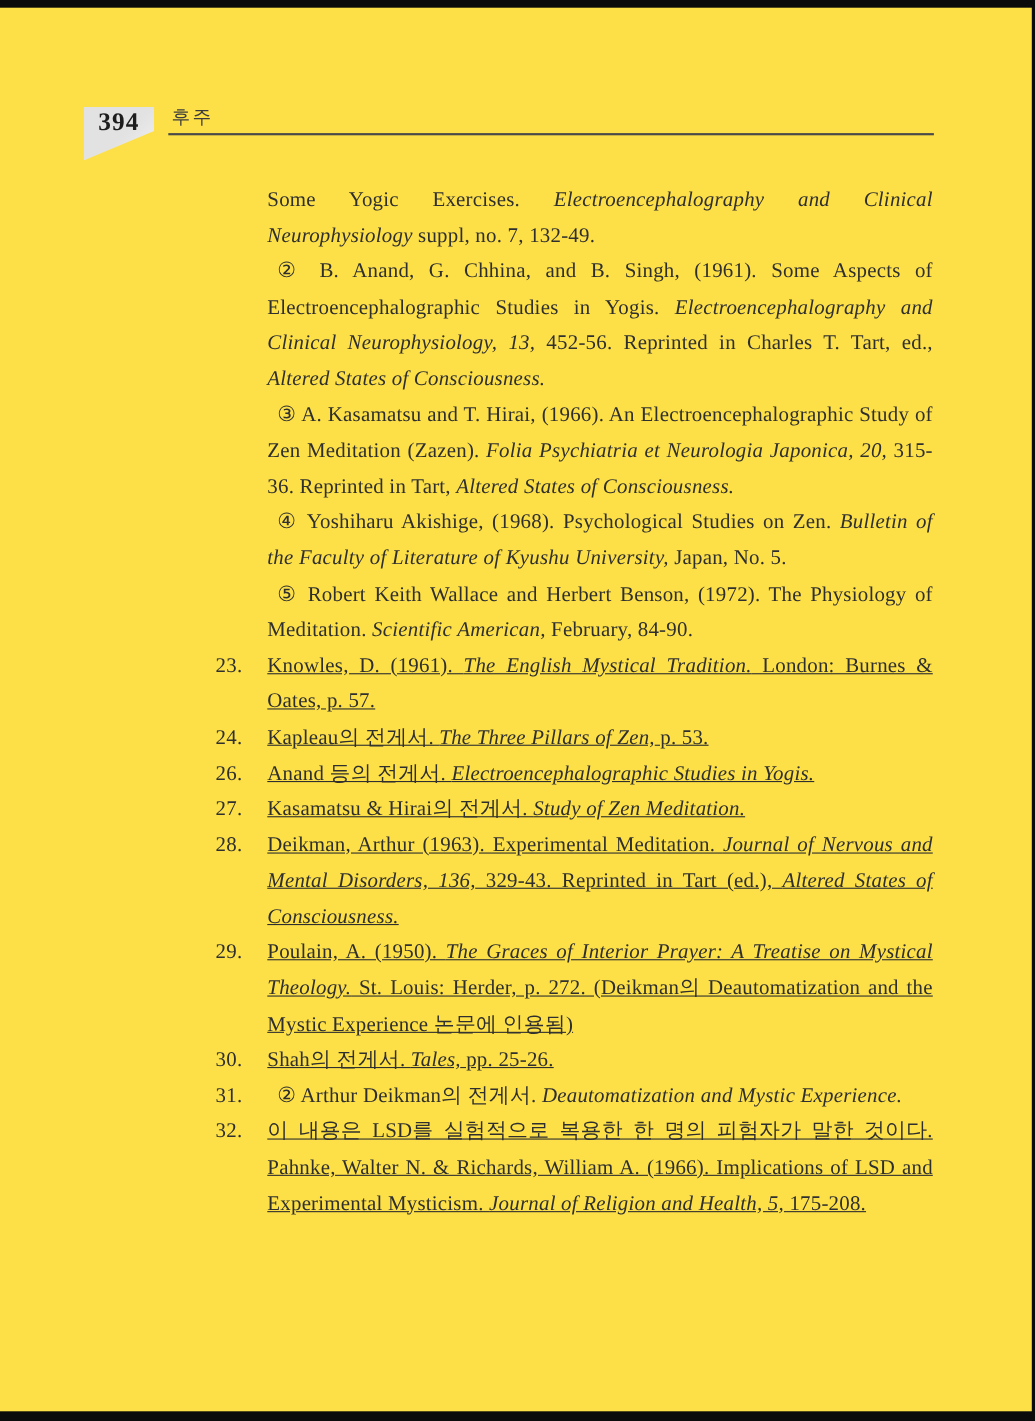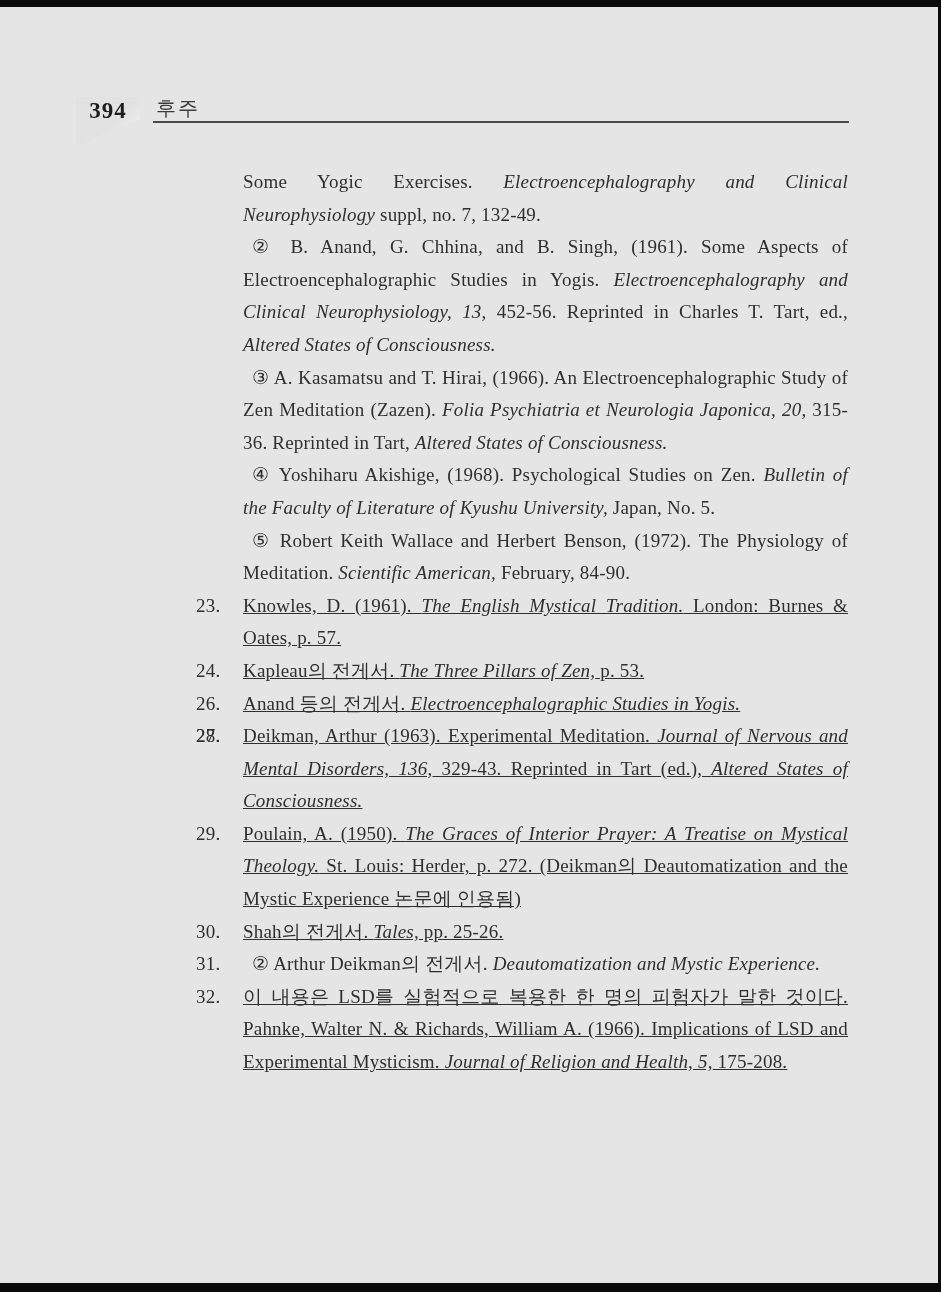--- a/index.html
+++ b/index.html
@@ -1,37 +1,37 @@
 <!DOCTYPE html>
 <html><head>
 <meta charset="utf-8">
 <style>
   * { margin:0; padding:0; box-sizing:border-box; }
   html,body { width:941px; height:1292px; background:#0b0b0b; overflow:hidden; }
   body { font-family:"Liberation Serif","DejaVu Serif",serif; }
 
   .page {
     position:absolute; top:7px; left:0; right:3px; bottom:9px;
-    background:#e5e5e5;
+    background:#fde047;
   }
 
   
   .page-tab {
     position:absolute; left:76px; top:90px; width:64px; height:49px;
     background:linear-gradient(135deg,#e2e2e2 55%,#ededed 85%);
     clip-path:polygon(0 0, 100% 0, 100% 45%, 0 100%);
   }
   .page-tab .num394 {
     display:block; text-align:center; padding-top:1px;
     font-size:23px; font-weight:bold; color:#1d1d1d; letter-spacing:1px;
   }
 
   .header-title {
     position:absolute; left:156px; top:88px;
-    font-size:20px; color:#3c3c3c; letter-spacing:2px;
+    font-size:17px; color:#3c3c3c; letter-spacing:2px;
   }
   .header-rule {
     position:absolute; left:153px; top:114px; width:696px; height:2px;
     background:#4a4a4a;
   }
 
   .notes {
     position:absolute; left:196px; top:159px; width:652px;
     font-size:19px; line-height:32.6px; color:#2f2f2f;
     text-align:justify; letter-spacing:0.2px;
@@ -69,20 +69,21 @@
     <div class="p-num">
       <span class="num">24.</span>
       <span><span>Kapleau의 전게서. </span><span class="it">The Three Pillars of Zen,</span><span> p. 53.</span></span>
     </div>
     <div class="p-num">
       <span class="num">26.</span>
       <span><span>Anand 등의 전게서. </span><span class="it">Electroencephalographic Studies in Yogis.</span></span>
     </div>
     <div class="p-num">
       <span class="num">27.</span>
+      <span><span>Kasamatsu &amp; Hirai의 전게서. </span><span class="it">Study of Zen Meditation.</span></span>
     </div>
     <div class="p-num">
       <span class="num">28.</span>
       <span><span>Deikman, Arthur (1963). Experimental Meditation. </span><span class="it">Journal of Nervous and Mental Disorders, 136,</span><span> 329-43. Reprinted in Tart (ed.), </span><span class="it">Altered States of Consciousness.</span></span>
     </div>
     <div class="p-num">
       <span class="num">29.</span>
       <span><span>Poulain, A. (1950). </span><span class="it">The Graces of Interior Prayer: A Treatise on Mystical Theology.</span><span> St. Louis: Herder, p. 272. (Deikman의 Deautomatization and the Mystic Experience 논문에 인용됨)</span></span>
     </div>
     <div class="p-num">

